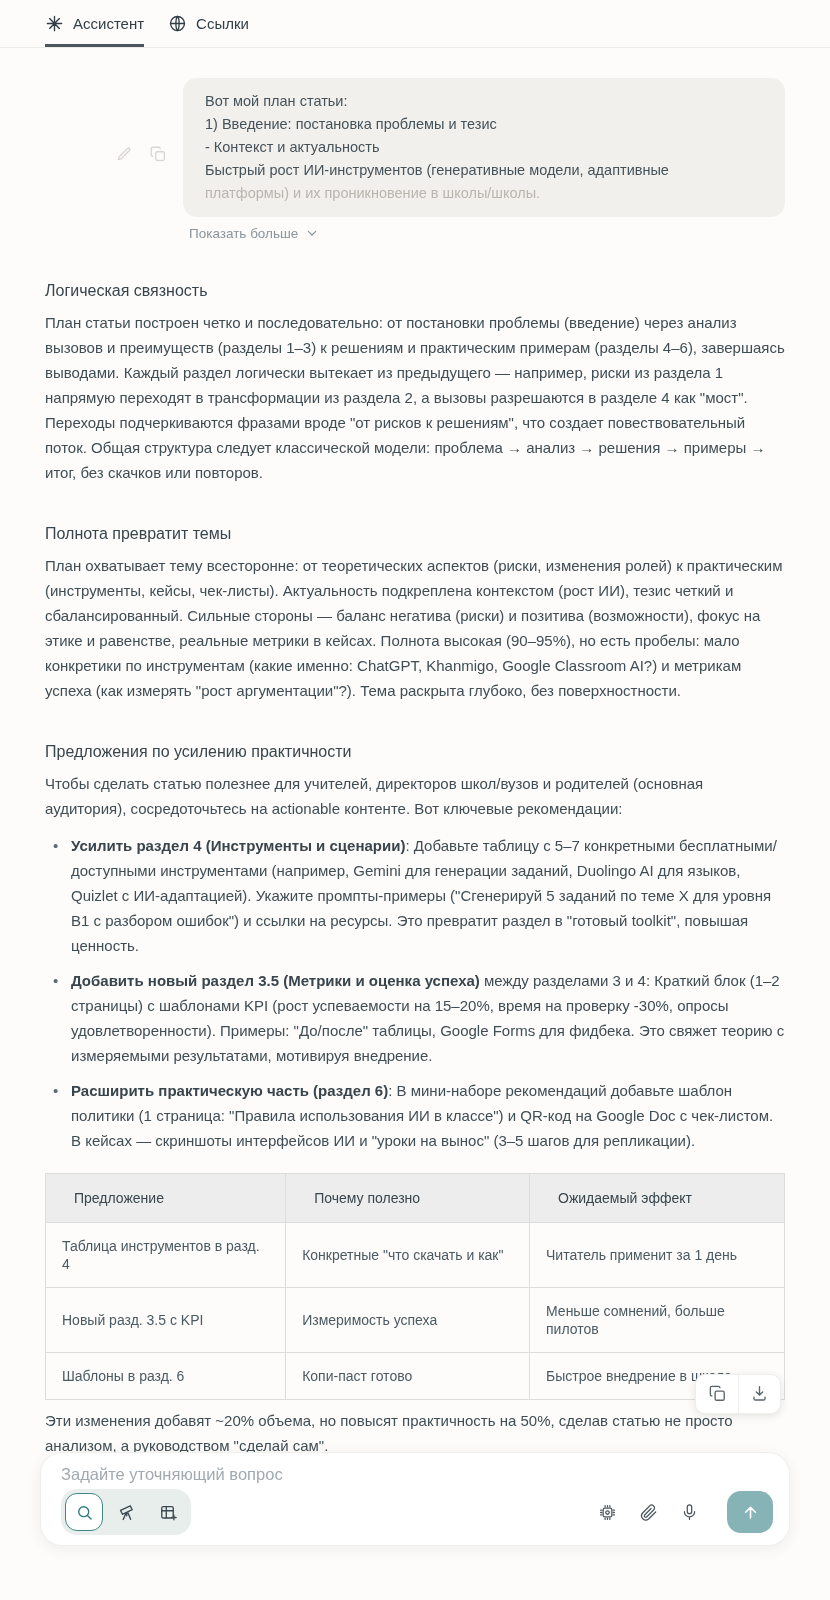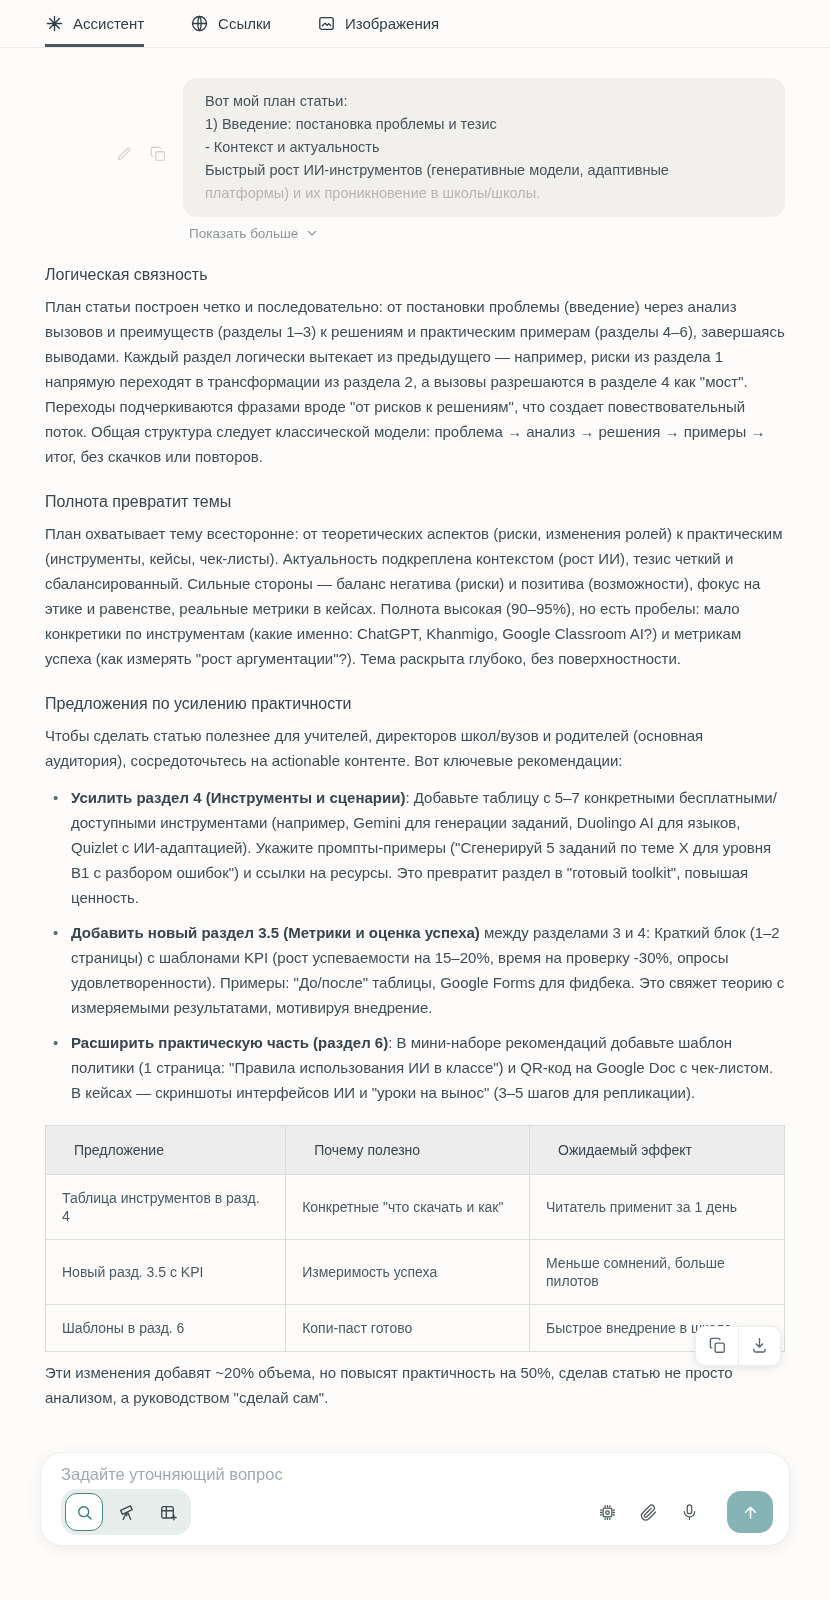--- a/index.html
+++ b/index.html
@@ -12,21 +12,21 @@
     overflow: hidden;
   }
   .ic { width: 19px; height: 19px; display: block; }
   .ic-sm { width: 16px; height: 16px; display: block; }
 
   
   .tabbar {
     height: 48px;
     display: flex;
     align-items: stretch;
-    gap: 46px;
+    gap: 24px;
     padding: 0 45px;
     border-bottom: 1px solid #ebebe7;
     background: #fdfcfa;
   }
   .tab {
     display: flex; align-items: center; gap: 9px;
     font-size: 15px; color: #313e46; cursor: pointer;
     border-bottom: 3px solid transparent; padding-top: 3px;
   }
   .tab.active { border-bottom-color: #4d565d; }
@@ -51,21 +51,21 @@
   .show-more {
     margin: 8px 0 0 144px;
     display: inline-flex; align-items: center; gap: 6px;
     font-size: 13.5px; color: #8b959b; cursor: pointer;
   }
   .show-more .ic-sm { color: #8b959b; }
 
   
   .answer { margin: 0 45px; font-size: 15px; line-height: 25px; }
   .answer h3 {
-    margin-top: 22px;
+    margin-top: 38px;
     font-size: 16px; font-weight: 400; color: #38454c; line-height: 22px;
   }
   .answer p { margin-top: 8px; }
   .bullets { margin-top: 12px; list-style: none; }
   .bullets li { position: relative; padding-left: 26px; margin-bottom: 10px; }
   .bullets li::before {
     content: "•"; position: absolute; left: 8px; top: 0;
     color: #5c6b72; font-size: 15px;
   }
   .bullets b { font-weight: bold; color: #38454c; }
@@ -153,27 +153,20 @@
       <path d="M12 3v18M3 12h18M5.8 5.8l12.4 12.4M18.2 5.8L5.8 18.2"></path>
     </svg>
     <span>Ассистент</span>
   </div>
   <div class="tab">
     <svg class="ic" viewBox="0 0 24 24" fill="none" stroke="currentColor" stroke-width="1.7" stroke-linecap="round">
       <circle cx="12" cy="12" r="8.8"></circle>
         <path d="M3.2 12h17.6M12 3.2c2.7 2.6 2.7 15 0 17.6-2.7-2.6-2.7-15 0-17.6z"></path>
     </svg>
     <span>Ссылки</span>
-  </div>
-  <div class="tab">
-    <svg class="ic" viewBox="0 0 24 24" fill="none" stroke="currentColor" stroke-width="1.7" stroke-linecap="round" stroke-linejoin="round">
-      <rect x="3.5" y="4.5" width="17" height="15" rx="2.5"></rect>
-        <path d="M6.8 14.8l3.3-3.3 2.7 2.7 2-2 2.4 2.4"></path>
-    </svg>
-    <span>Изображения</span>
   </div>
 </div>
 
 <div class="message-block">
   <div class="message-row">
     <div class="ghost-actions">
       <span class="tool-btn">
         <svg class="ic" viewBox="0 0 24 24" fill="none" stroke="currentColor" stroke-width="1.7" stroke-linejoin="round">
           <path d="M4.5 19.5l.9-3.6L16.6 4.7a1.8 1.8 0 012.6 2.6L8 18.5l-3.5 1z"></path>
         </svg>

